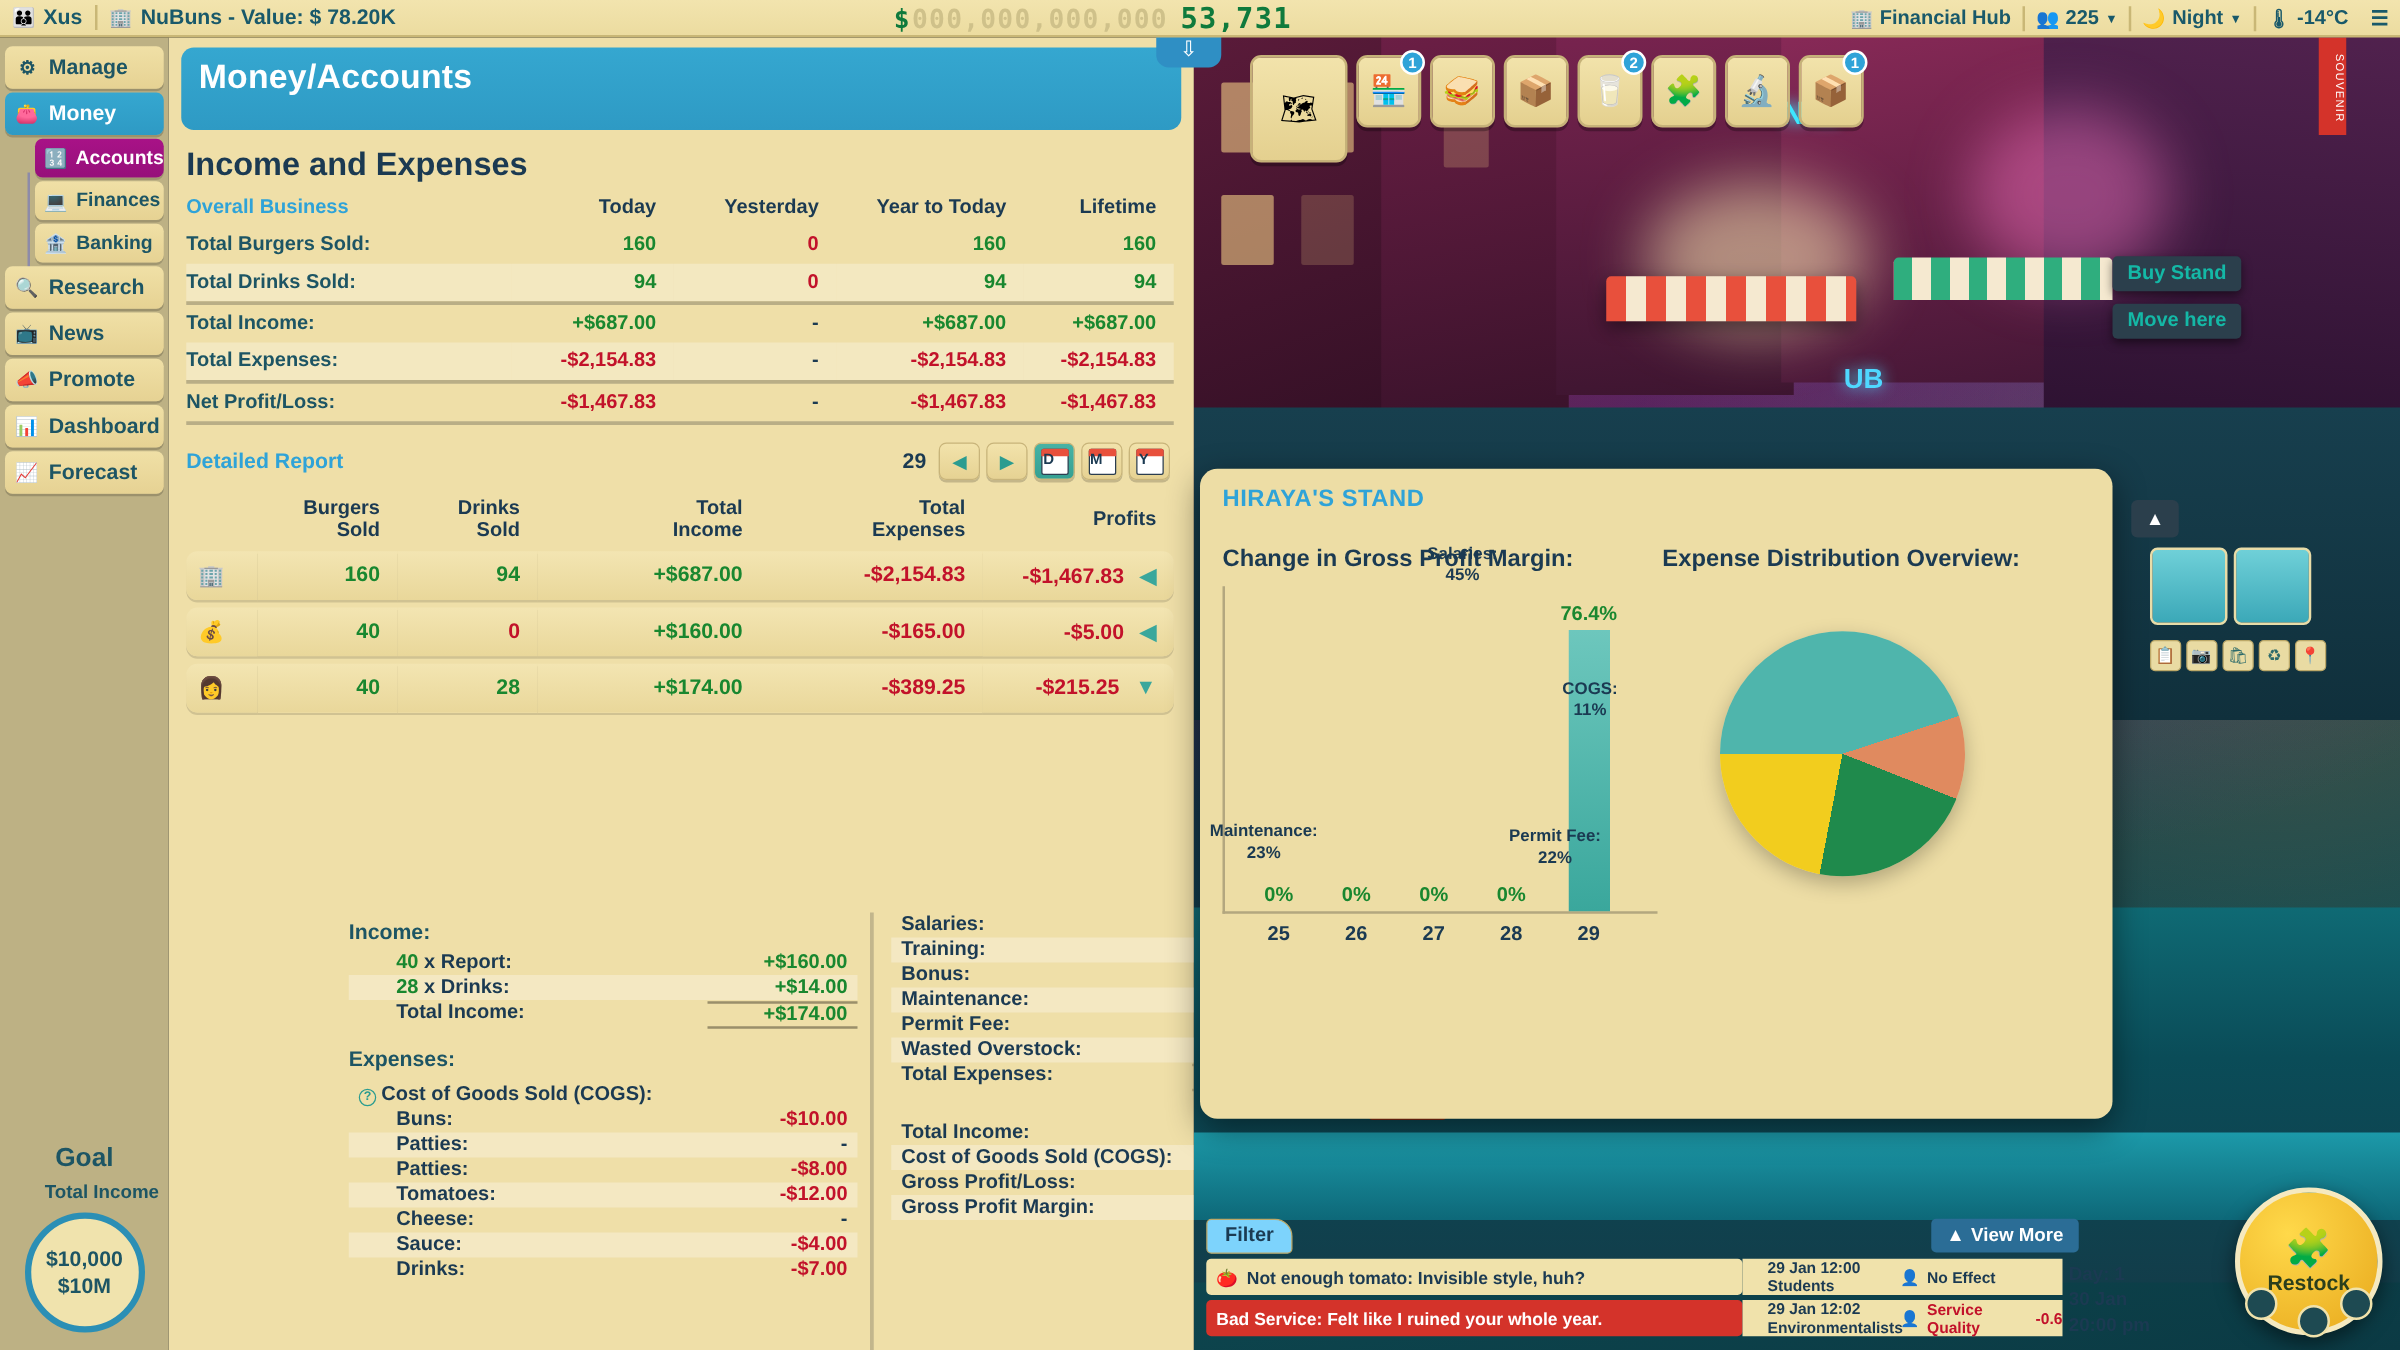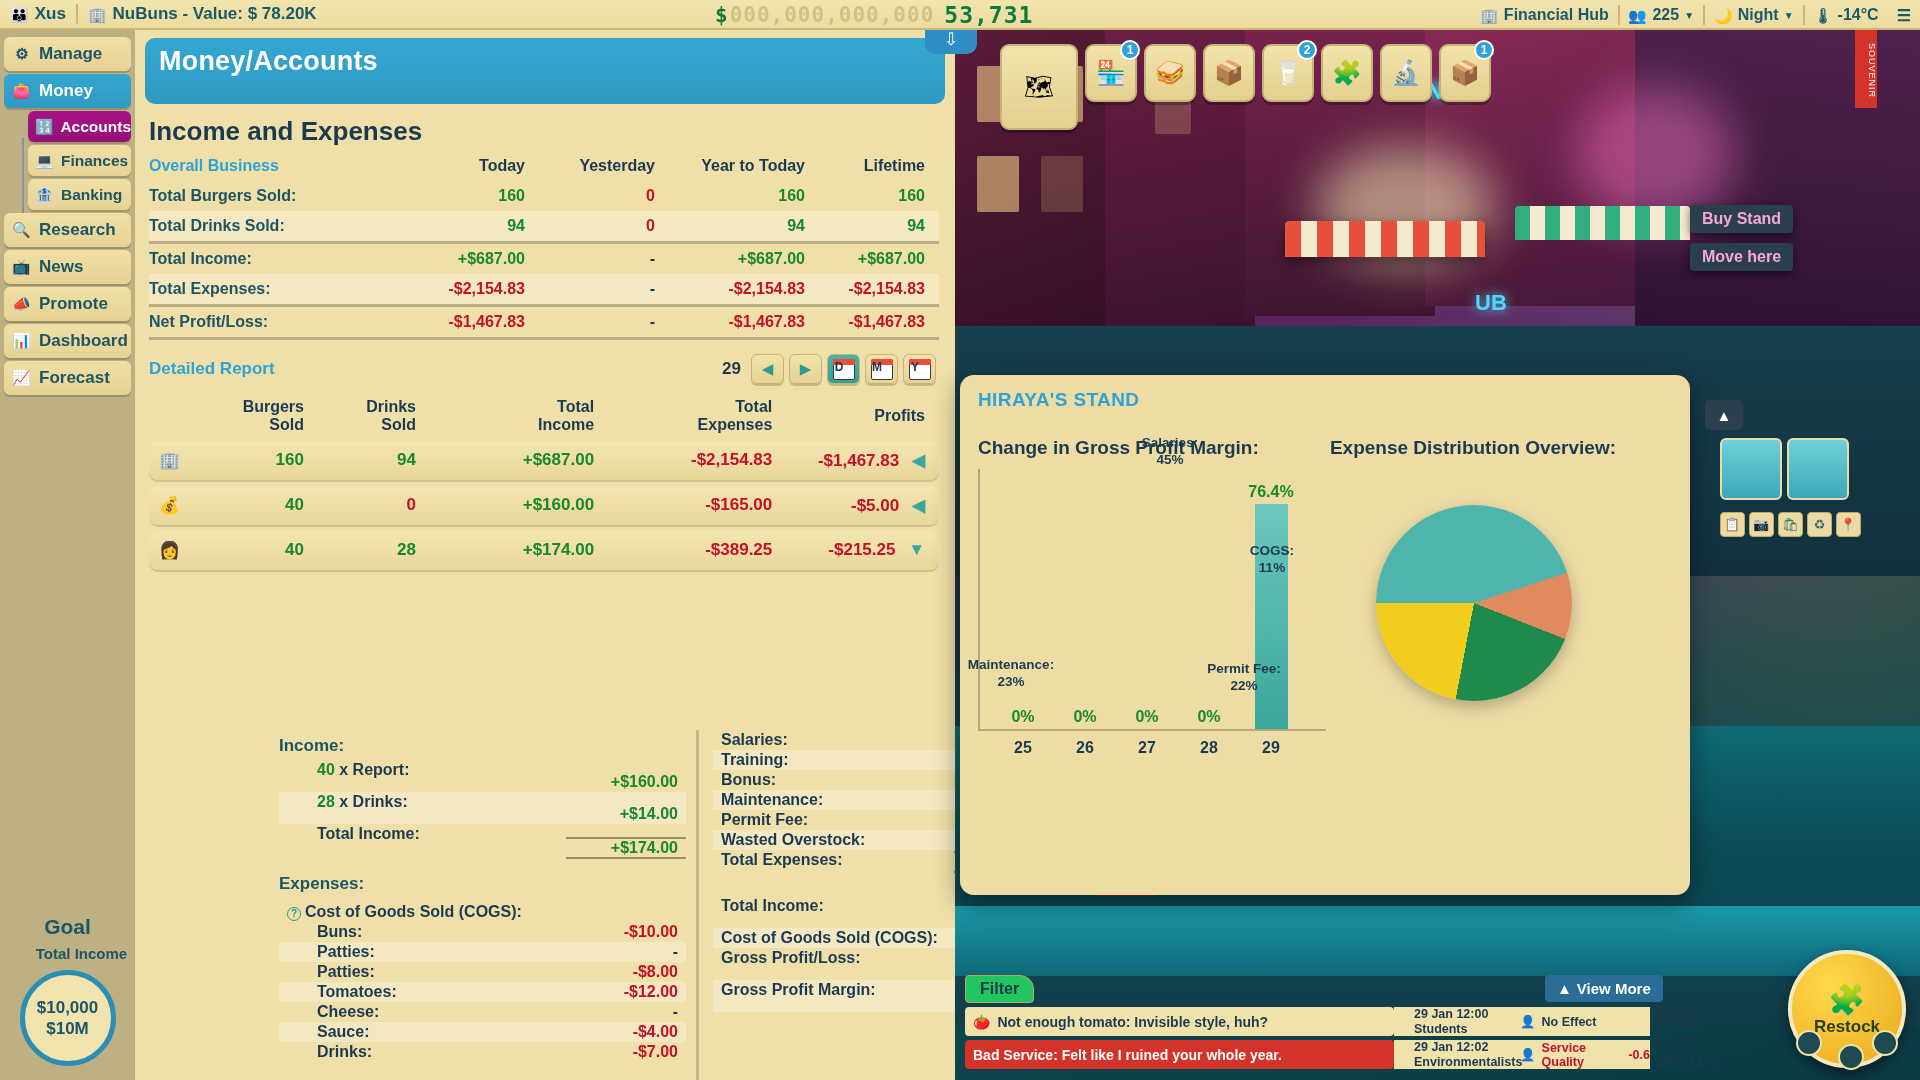--- a/index.html
+++ b/index.html
@@ -113,21 +113,21 @@
   #panel-sub{font-size:14.5px;margin-top:3px;}
   #sec-title{margin:12px 0 4px 14px;font-size:26px;font-weight:bold;color:#1b3a52;}
 
   table.grid{width:790px;margin-left:14px;border-collapse:collapse;}
   table.grid td{padding:6px 0;font-size:16px;font-weight:bold;}
   .lbl{color:#1d5564;text-align:left;}
   .lbl.link{color:#2fa3d8;}
   .num{text-align:right;padding-right:14px !important;}
   .hdr td{color:#1b3a52;font-size:16.5px;}
   .hdr .lbl{color:#2fa3d8;}
-  .pos{color:#19872f;margin-top:12px;}
+  .pos{color:#19872f;}
   .neg{color:#c2122a;}
   .neu{color:#1b3a52;}
   tr.alt{background:rgba(255,255,255,.28);}
   .rule td{padding:0 !important;height:3px;background:#b9ae86;}
 
   
   #det-row{display:flex;align-items:center;margin:14px 14px 0 14px;}
   #det-link{color:#2fa3d8;font-size:17px;font-weight:bold;flex:1;}
   #det-num{color:#1b3a52;font-size:17px;font-weight:bold;margin-right:10px;}
   .navbtn{
@@ -205,31 +205,31 @@
     box-shadow:0 3px 0 rgba(0,0,0,.28);
     display:flex;align-items:center;justify-content:center;font-size:24px;
   }
   .tool.map{width:78px;height:86px;}
   .badge{
     position:absolute;right:-5px;top:-6px;width:20px;height:20px;border-radius:50%;
     background:#2fa3d8;color:#fff;font-size:12px;font-weight:bold;
     display:flex;align-items:center;justify-content:center;border:2px solid #fff;
   }
   .worldbtn{
-    position:absolute;background:#2b3f4c;color:#f9a8d4;font-size:16px;font-weight:bold;
+    position:absolute;background:#2b3f4c;color:#14b8a6;font-size:16px;font-weight:bold;
     padding:5px 12px;border-radius:4px;box-shadow:0 3px 8px rgba(0,0,0,.5);z-index:35;
   }
   #buy-stand{left:1690px;top:205px;}
   #move-here{left:1690px;top:243px;}
   #chev-up{position:absolute;left:1705px;top:400px;width:38px;height:30px;background:#2b3f4c;color:#fff;display:flex;align-items:center;justify-content:center;border-radius:5px;z-index:35;font-size:15px;}
   #portraits{position:absolute;left:1720px;top:438px;display:flex;gap:5px;z-index:35;}
   .portrait{width:62px;height:62px;border-radius:6px;border:2px solid #e8dca8;background:linear-gradient(180deg,#6fd0d8,#3ba8b8);}
   #mini-icons{position:absolute;left:1720px;top:512px;display:flex;gap:4px;z-index:35;}
   .mini{width:25px;height:25px;border-radius:4px;background:#e9dba3;border:1px solid #bca868;display:flex;align-items:center;justify-content:center;font-size:13px;color:#2b6a6a;}
-  #filter-btn{position:absolute;left:965px;top:975px;background:#22c55e;border:1px solid #bca868;border-radius:4px 14px 4px 4px;padding:4px 14px;color:#1b3a52;font-weight:bold;font-size:16px;z-index:35;}
+  #filter-btn{position:absolute;left:965px;top:975px;background:#7dd3fc;border:1px solid #bca868;border-radius:4px 14px 4px 4px;padding:4px 14px;color:#1b3a52;font-weight:bold;font-size:16px;z-index:35;}
   #viewmore{position:absolute;left:1545px;top:975px;background:#2b6d96;color:#fff;font-size:15px;font-weight:bold;padding:5px 12px;border-radius:4px;z-index:35;display:flex;gap:5px;align-items:center;}
   #events{position:absolute;left:965px;top:1005px;width:685px;z-index:35;font-size:14px;}
   .ev{display:flex;align-items:center;height:33px;}
   .ev-msg{flex:1;display:flex;align-items:center;gap:7px;padding-left:8px;height:29px;border-radius:4px;font-weight:bold;}
   .ev-msg.info{background:#f0e2ab;color:#1b3a52;}
   .ev-msg.bad{background:#d4332a;color:#fff;}
   .ev-time{width:118px;font-size:12.5px;color:#1b3a52;line-height:1.15;font-weight:bold;background:#f0e2ab;height:29px;display:flex;flex-direction:column;justify-content:center;padding-left:20px;position:relative;}
   .ev-eff{width:138px;font-size:12.5px;font-weight:bold;background:#f0e2ab;height:29px;display:flex;align-items:center;gap:6px;padding-left:8px;}
   #daybox{position:absolute;left:1655px;top:1010px;width:120px;color:#1b3a52;font-size:15px;font-weight:bold;line-height:1.35;z-index:35;}
   #restock{

